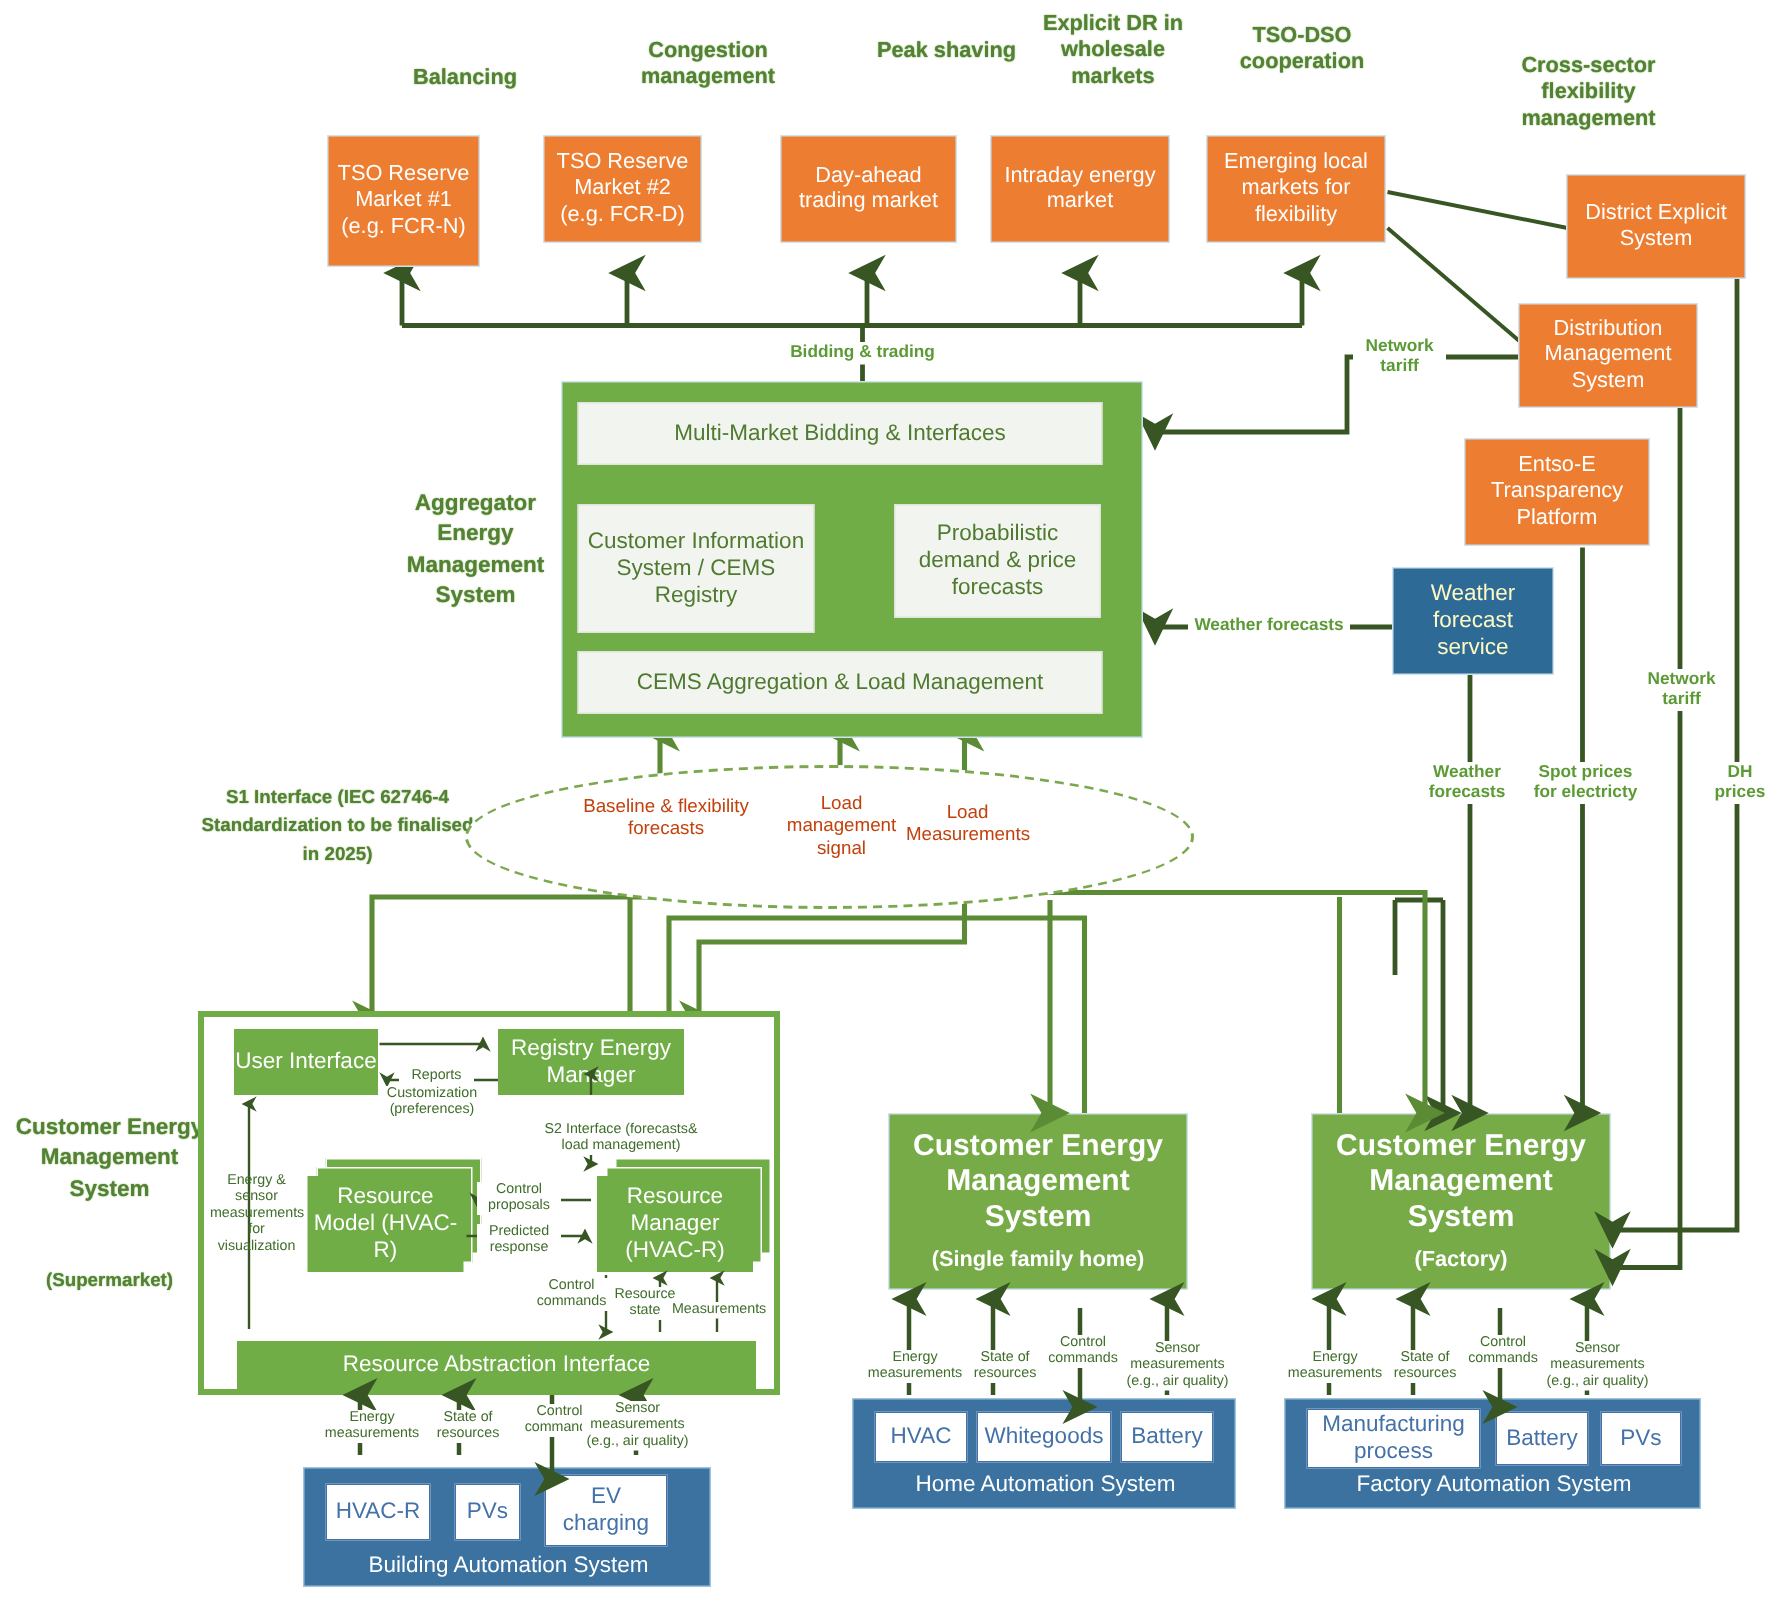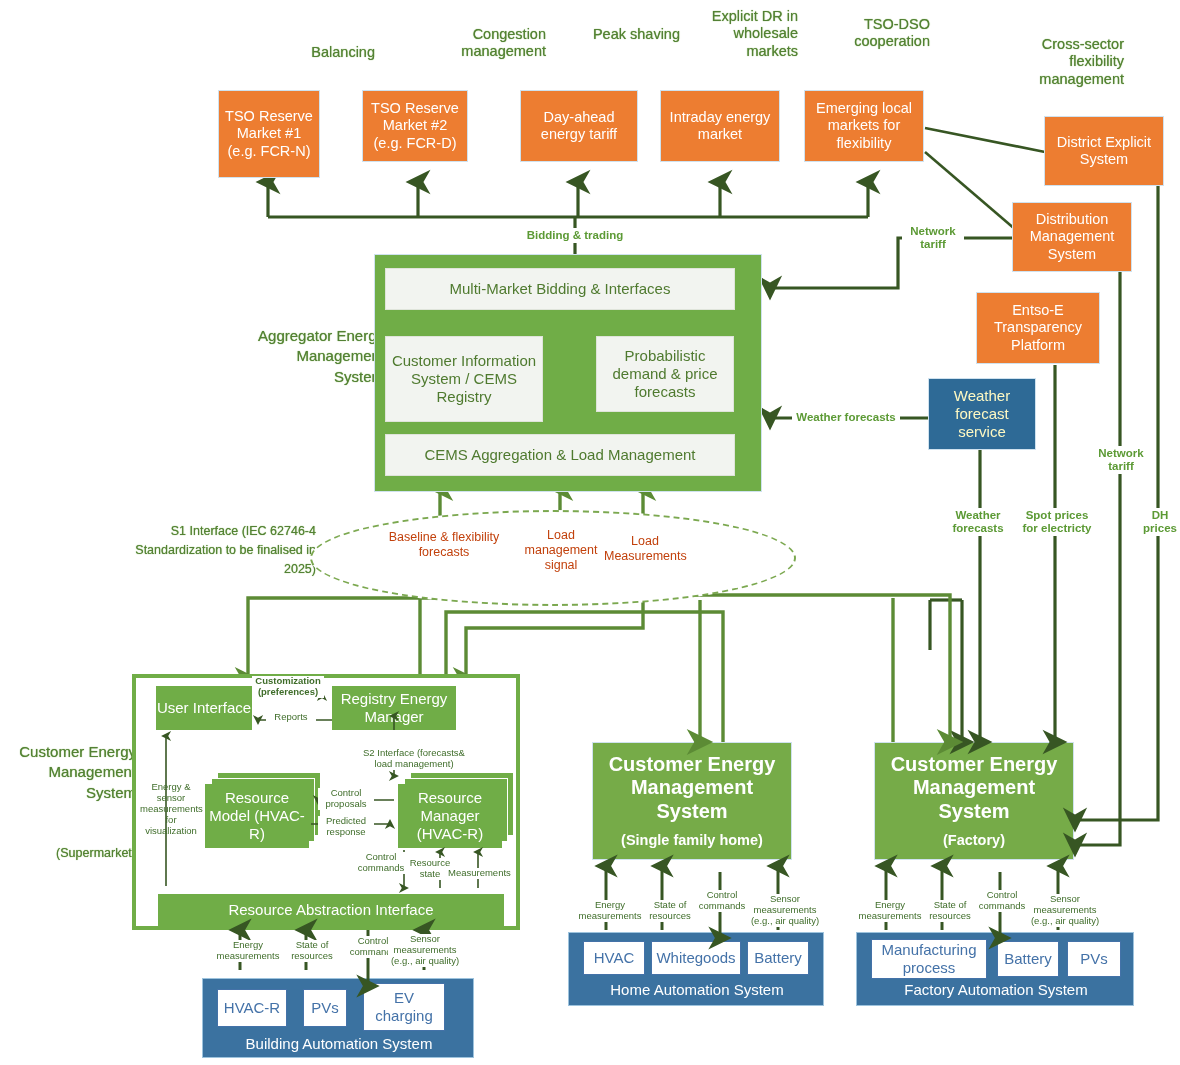--- a/index.html
+++ b/index.html
@@ -14,22 +14,22 @@
   .orange{background:#ED7D31;color:#fff;border:1px solid #cfe2ef;font-size:14.5px;}
   .blue{background:#2E6A96;color:#fef9c3;border:1px solid #cfe2ef;font-size:15px;}
   .green{background:#70AD47;color:#fff;}
   .greenbig{background:#76AB48;color:#fff;font-weight:bold;font-size:20px;border:1px solid #cfe2ef;}
   .greenbig .sub{font-size:14.5px;font-weight:bold;display:block;margin-top:9px;}
   .white-inner{background:#f2f4f0;color:#4f7a2f;border:1px solid #dfe4da;font-size:15px;}
   .whitebox{background:#fff;color:#4472A8;border:1px solid #4472A8;font-size:15px;}
   .bluepanel{background:#3b72a0;border:1px solid #9dc3dd;}
 
   
-  .cap{position:absolute;color:#538135;font-weight:normal;font-size:14.5px;
-       text-align:right;line-height:1.2;}
+  .cap{position:absolute;color:#538135;font-weight:bold;font-size:14.5px;
+       text-align:center;line-height:1.2;}
   .cap-blur{text-shadow:0 0 1px #6aa03a;}
 
   
   .chip{position:absolute;background:#fff;color:#5C9A35;font-weight:bold;
         font-size:11.5px;text-align:center;line-height:1.15;padding:1px 1px;z-index:6;}
   .plain{position:absolute;color:#c2410c;font-size:12.5px;text-align:center;
          line-height:1.2;z-index:6;}
   .tiny{position:absolute;color:#3f6d2a;font-size:9.5px;text-align:center;
         line-height:1.15;z-index:7;background:#fff;}
   .tinynb{position:absolute;color:#3f6d2a;font-size:9.5px;text-align:center;
@@ -122,21 +122,21 @@
 
   <div class="cap cap-blur" style="left:245px;top:44px;width:130px;">Balancing</div>
   <div class="cap cap-blur" style="left:398px;top:26px;width:148px;">Congestion management</div>
   <div class="cap cap-blur" style="left:582px;top:26px;width:98px;">Peak shaving</div>
   <div class="cap cap-blur" style="left:686px;top:8px;width:112px;">Explicit DR in wholesale markets</div>
   <div class="cap cap-blur" style="left:806px;top:16px;width:124px;">TSO-DSO cooperation</div>
   <div class="cap cap-blur" style="left:994px;top:36px;width:130px;">Cross-sector flexibility management</div>
 
   <div class="box orange ontop" style="left:218px;top:90px;width:102px;height:88px;padding:4px;">TSO Reserve Market #1 (e.g. FCR-N)</div>
   <div class="box orange ontop" style="left:362px;top:90px;width:106px;height:72px;padding:4px;">TSO Reserve Market #2 (e.g. FCR-D)</div>
-  <div class="box orange ontop" style="left:520px;top:90px;width:118px;height:72px;padding:4px;">Day-ahead energy tariff</div>
+  <div class="box orange ontop" style="left:520px;top:90px;width:118px;height:72px;padding:4px;">Day-ahead trading market</div>
   <div class="box orange ontop" style="left:660px;top:90px;width:120px;height:72px;padding:4px;">Intraday energy market</div>
   <div class="box orange ontop" style="left:804px;top:90px;width:120px;height:72px;padding:4px;">Emerging local markets for flexibility</div>
 
   <div class="box orange ontop" style="left:1044px;top:116px;width:120px;height:70px;padding:4px;">District Explicit System</div>
   <div class="box orange ontop" style="left:1012px;top:202px;width:120px;height:70px;padding:4px;">Distribution Management System</div>
   <div class="box orange ontop" style="left:976px;top:292px;width:124px;height:72px;padding:4px;">Entso-E Transparency Platform</div>
   <div class="box blue ontop" style="left:928px;top:378px;width:108px;height:72px;padding:4px;">Weather forecast service</div>
 
   <div class="cap cap-blur" style="left:250px;top:326px;width:134px;font-size:15px;line-height:1.35;">Aggregator Energy Management System</div>
 
@@ -187,21 +187,21 @@
       <path d="M394,752 L394,776" marker-end="url(#ahTiny)"></path>
       <path d="M394,800 L318,800" marker-end="url(#ahTiny)"></path>
       <path d="M311,824 L390,824" marker-end="url(#ahTiny)"></path>
       <path d="M166,886 L166,736" marker-end="url(#ahTiny)"></path>
       <path d="M404,850 L404,888" marker-end="url(#ahTiny)"></path>
       <path d="M440,888 L440,852" marker-end="url(#ahTiny)"></path>
       <path d="M478,888 L478,852" marker-end="url(#ahTiny)"></path>
     </g>
   </svg>
 
-  <div class="tiny" style="left:252px;top:676px;width:72px;font-weight:bold;">Customization (preferences)</div>
+  <div class="tiny" style="left:252px;top:724px;width:72px;">Customization (preferences)</div>
   <div class="tiny" style="left:266px;top:712px;width:50px;">Reports</div>
   <div class="tiny" style="left:358px;top:748px;width:112px;">S2 Interface (forecasts&amp; load management)</div>
   <div class="tiny" style="left:318px;top:788px;width:56px;">Control proposals</div>
   <div class="tiny" style="left:318px;top:816px;width:56px;">Predicted response</div>
   <div class="tinynb" style="left:140px;top:782px;width:62px;">Energy &amp; sensor measurements for visualization</div>
   <div class="tiny" style="left:352px;top:852px;width:58px;">Control commands</div>
   <div class="tiny" style="left:406px;top:858px;width:48px;">Resource state</div>
   <div class="tiny" style="left:448px;top:868px;width:62px;">Measurements</div>
 
   <div class="box greenbig" style="left:592px;top:742px;width:200px;height:118px;flex-direction:column;padding:4px;">

